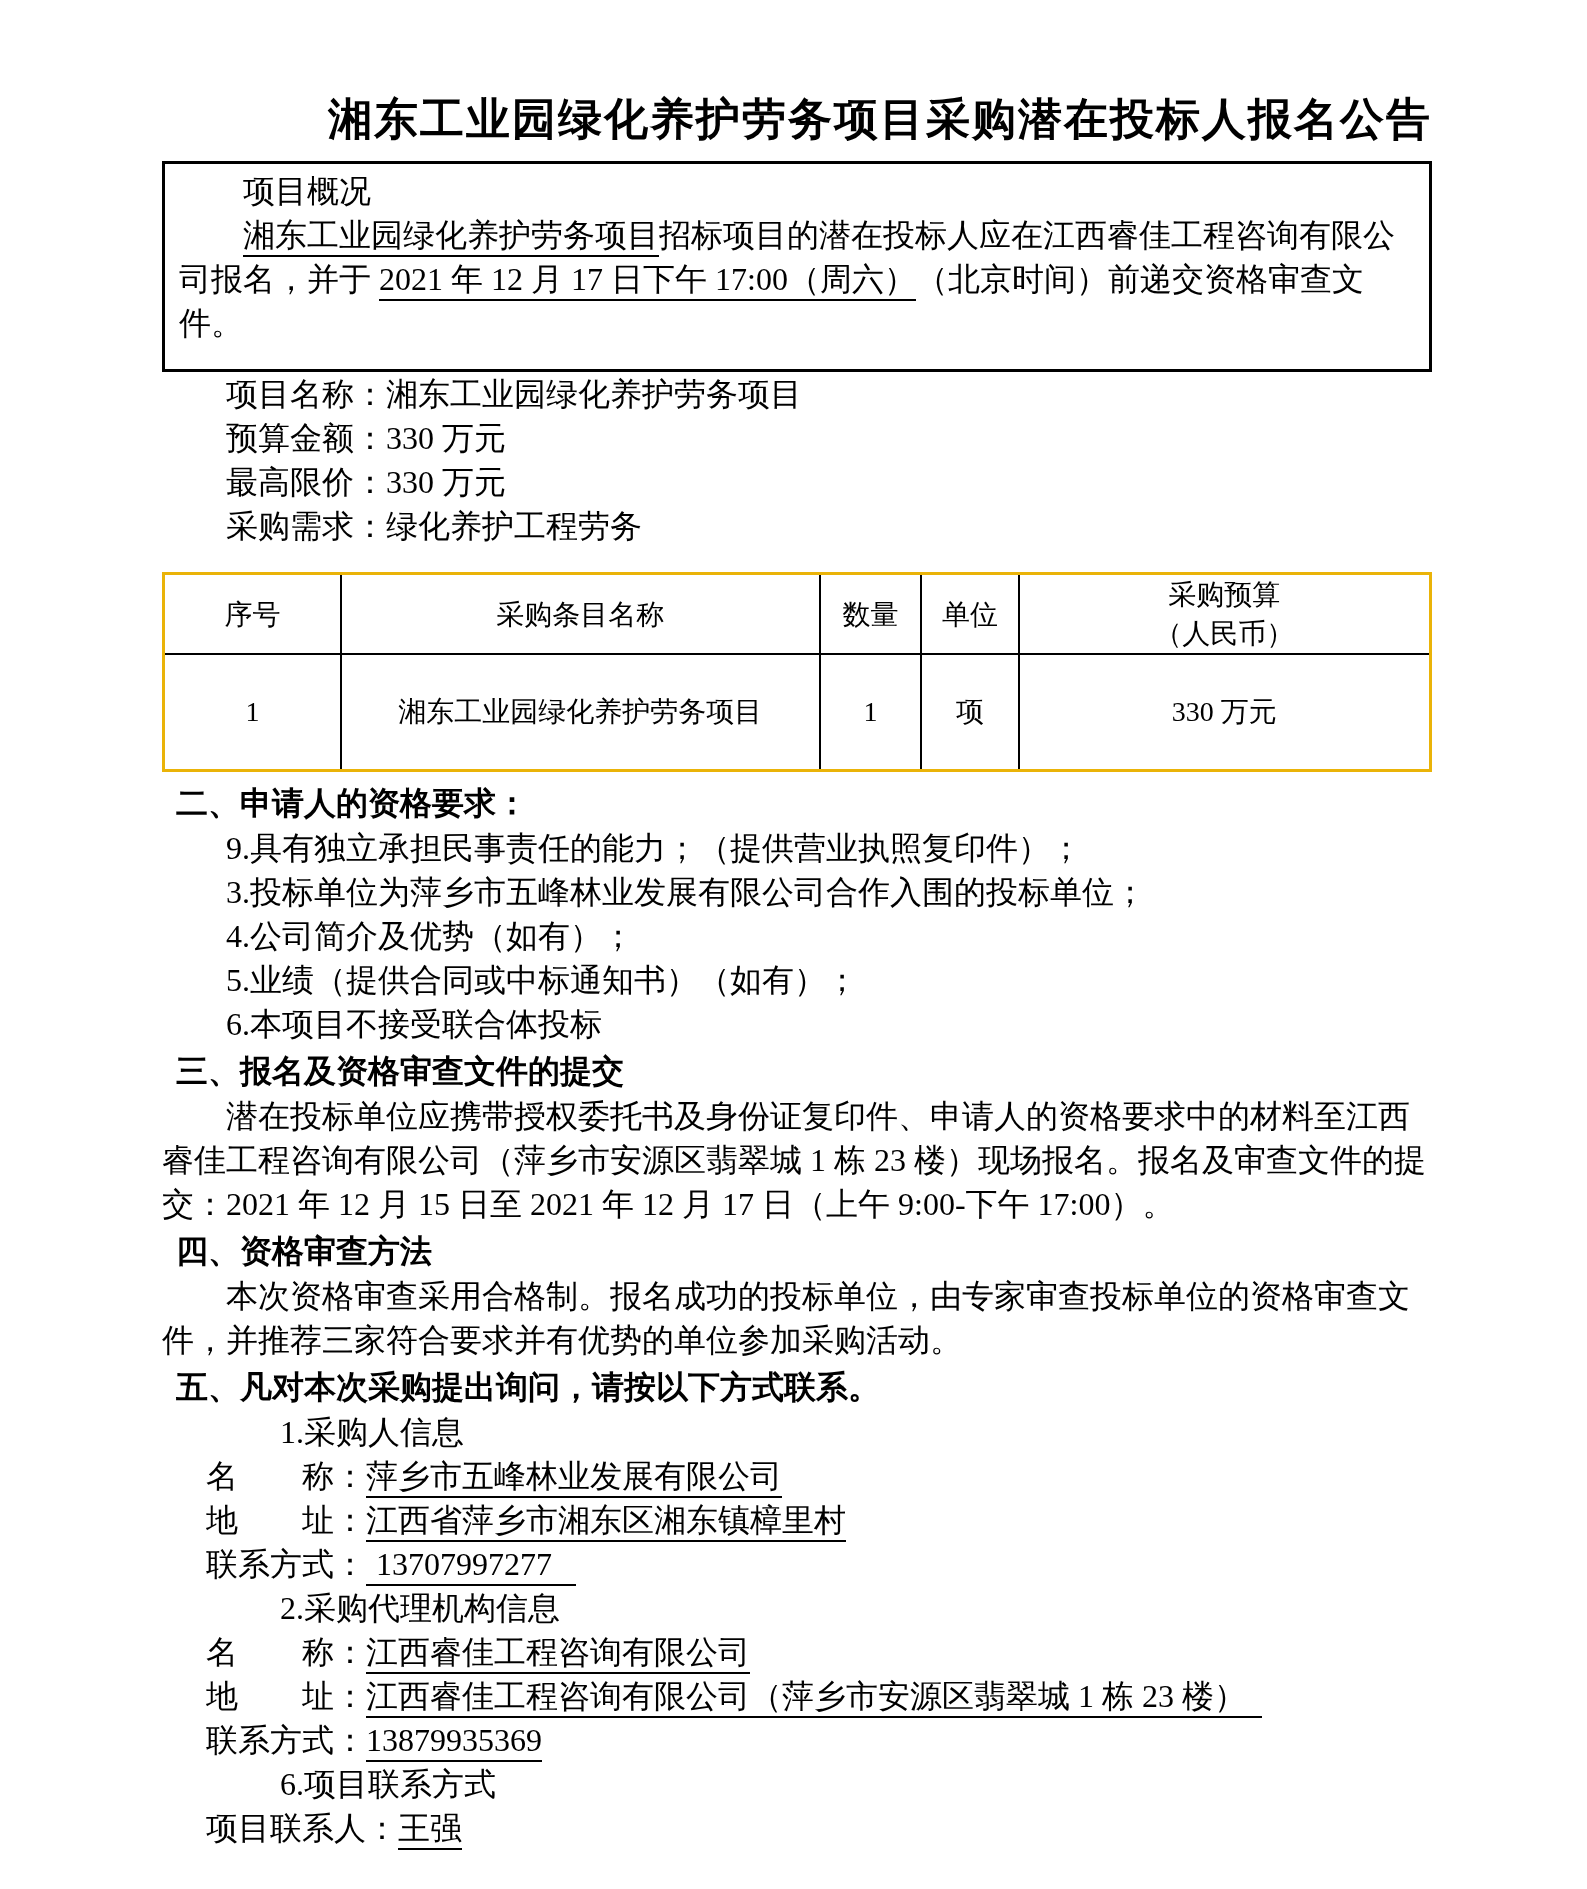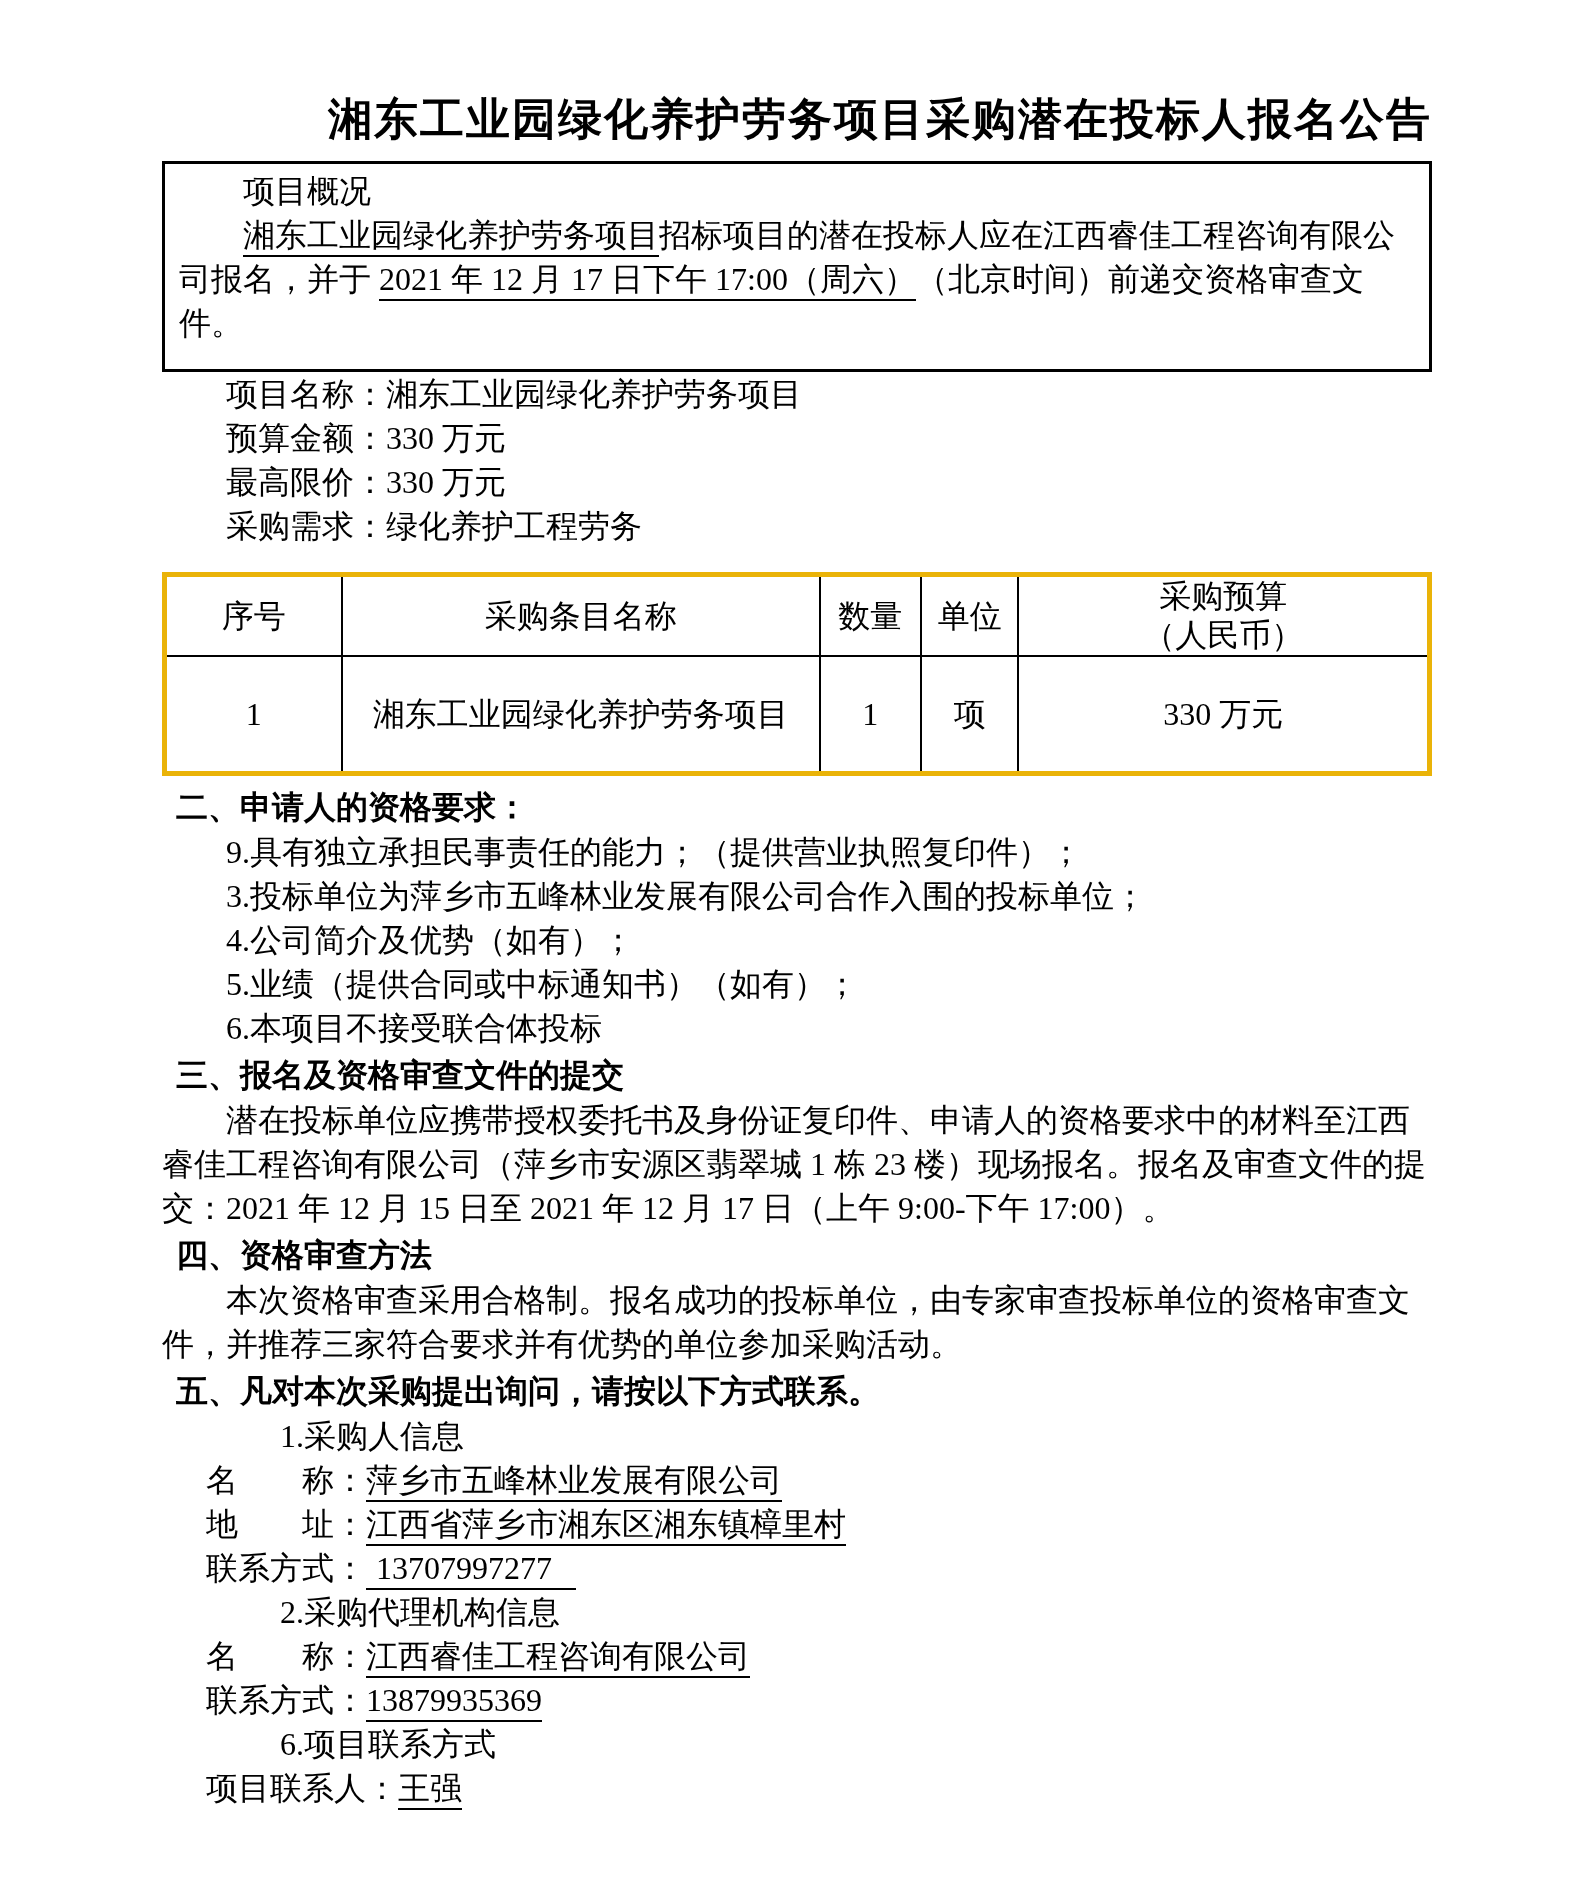--- a/index.html
+++ b/index.html
@@ -49,23 +49,23 @@
   }
   .ul {
     border-bottom: 2px solid #000;
     padding-bottom: 2px;
   }
   .ul-phone-pad { padding: 0 24px 2px 10px; }
   .ul-pad-right { padding-right: 16px; }
   table.ptable {
     width: 100%;
     border-collapse: collapse;
-    border: 5px solid #eab308;
+    border: 3px solid #eab308;
     margin: 24px 0 8px 0;
-    font-size: 32px;
+    font-size: 28px;
   }
   table.ptable th, table.ptable td {
     border: 2px solid #000;
     font-weight: normal;
     text-align: center;
     vertical-align: middle;
     padding: 0;
   }
   table.ptable thead th { height: 78px; line-height: 39px; }
   table.ptable tbody td { height: 114px; line-height: 44px; }
@@ -140,18 +140,19 @@
 
   <h2 class="sec-heading">五、凡对本次采购提出询问，请按以下方式联系。</h2>
 
   <p class="line sub">1.采购人信息</p>
   <p class="line contact"><span>名　　称：</span><span class="ul">萍乡市五峰林业发展有限公司</span></p>
   <p class="line contact"><span>地　　址：</span><span class="ul">江西省萍乡市湘东区湘东镇樟里村</span></p>
   <p class="line contact"><span>联系方式：</span><span class="ul ul-phone-pad">13707997277</span></p>
 
   <p class="line sub">2.采购代理机构信息</p>
   <p class="line contact"><span>名　　称：</span><span class="ul">江西睿佳工程咨询有限公司</span></p>
+  <p class="line contact"><span>地　　址：</span><span class="ul ul-pad-right">江西睿佳工程咨询有限公司（萍乡市安源区翡翠城 1 栋 23 楼）</span></p>
   <p class="line contact"><span>联系方式：</span><span class="ul">13879935369</span></p>
 
   <p class="line sub">6.项目联系方式</p>
   <p class="line contact"><span>项目联系人：</span><span class="ul">王强</span></p>
 
 </div>
 
 </body></html>

